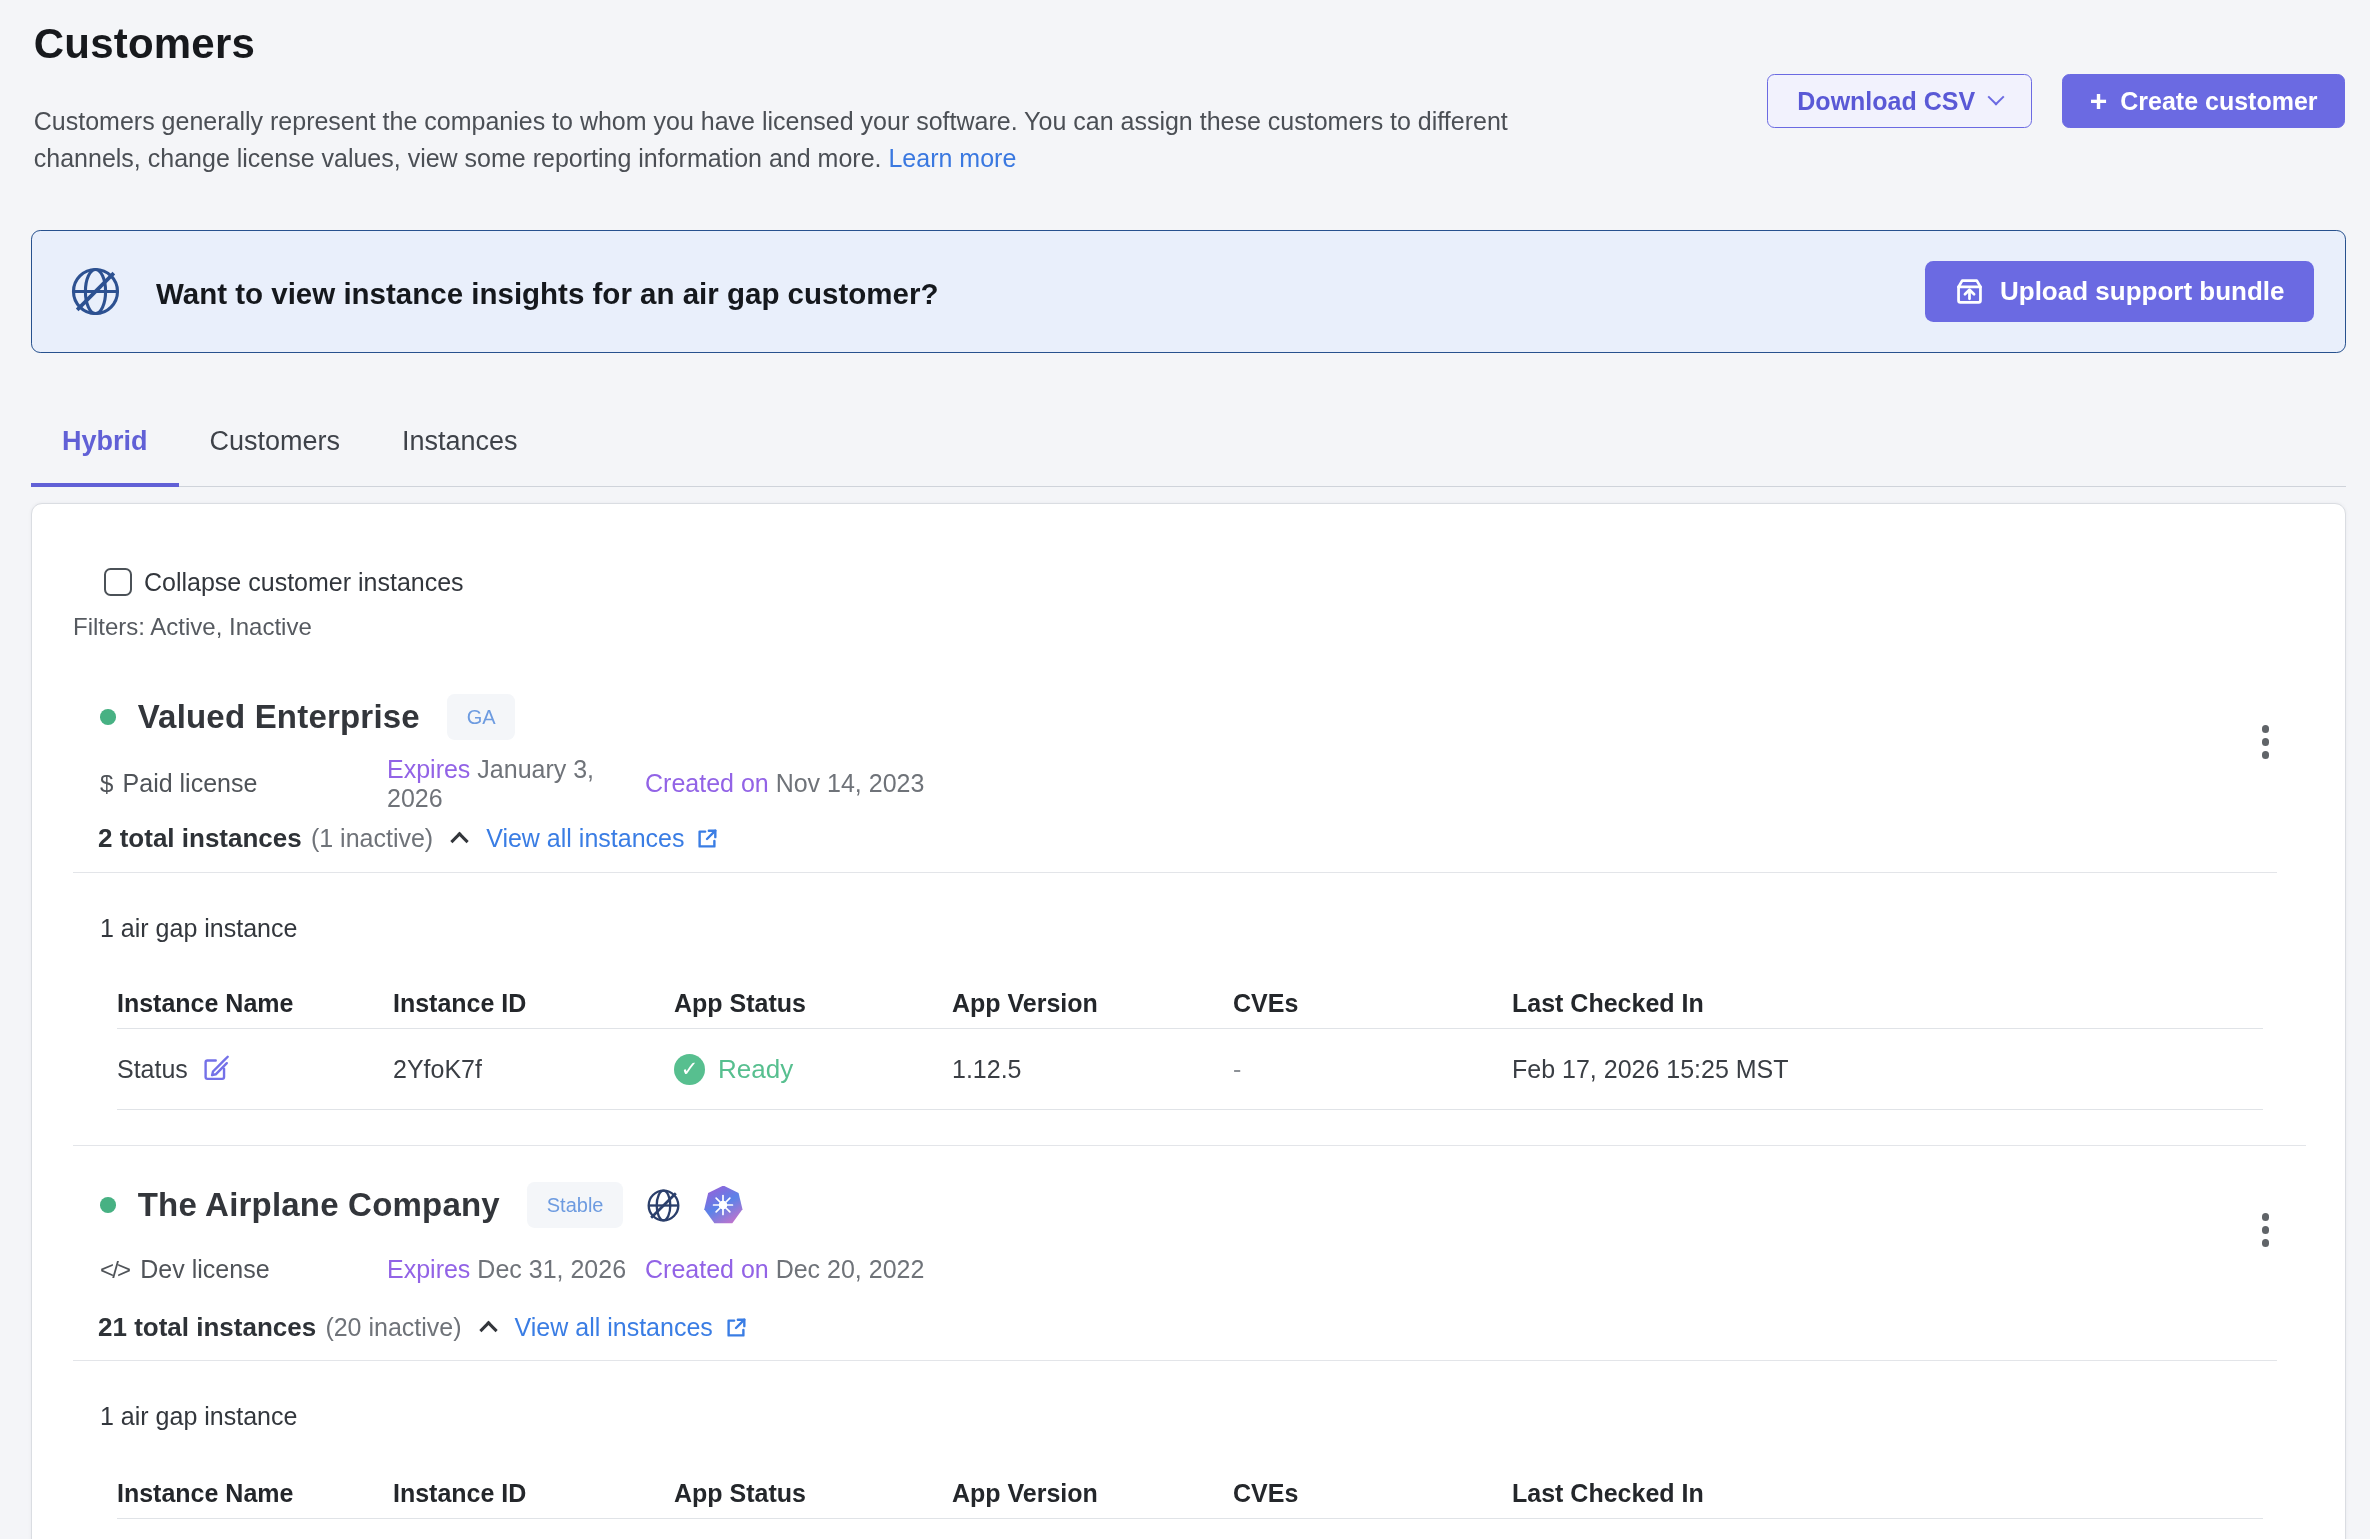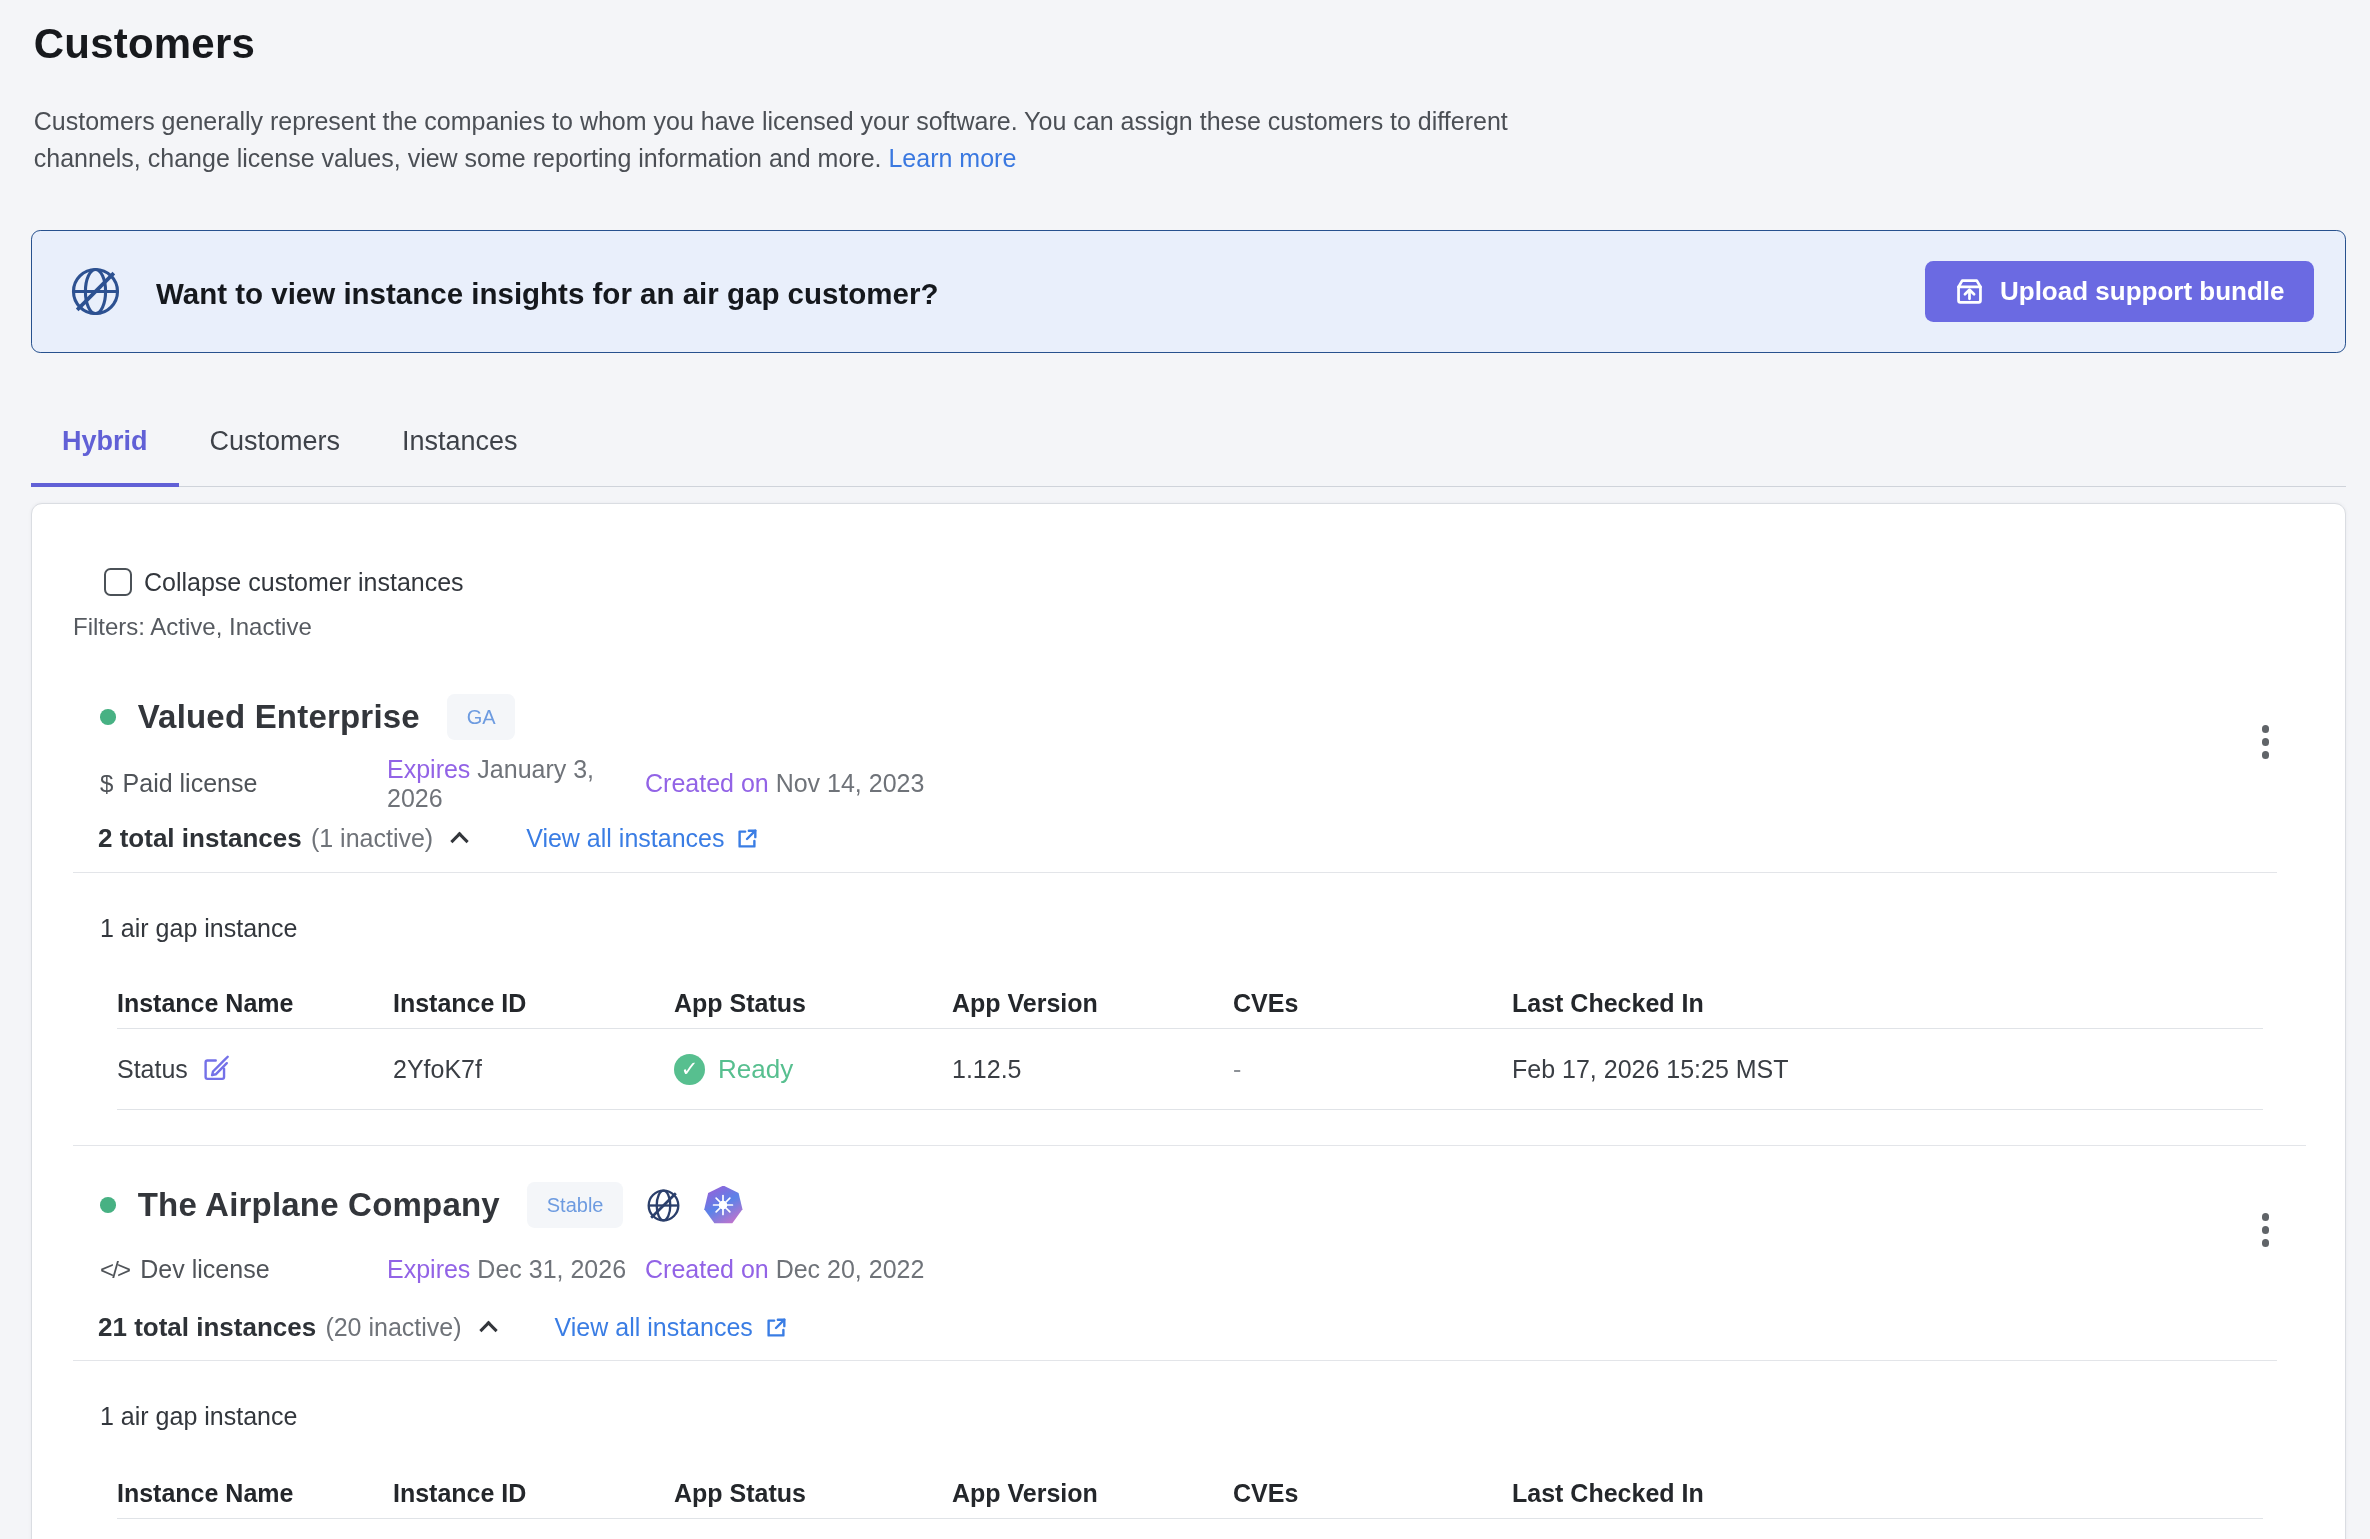--- a/index.html
+++ b/index.html
@@ -74,21 +74,21 @@
   .lic-glyph { font-size:24px; color:#4f5358; letter-spacing:-1.8px; }
   .date-group { width:258px; font-size:25px; color:#6f7379; }
   .date-label { color:#9263e6; }
   .created-group { width:auto; }
 
   .instances-row { position:absolute; left:66px; height:35px; display:flex; align-items:center; }
   .inst1 { top:317px; } .inst2 { top:806px; }
   .inst-total { font-size:26px; font-weight:700; color:#2e3237; }
   .inst-inactive { font-size:25px; color:#6f7379; margin-left:9.2px; }
   .caret-up { width:13px; height:13px; border-left:3.7px solid #33363b; border-top:3.7px solid #33363b; transform:rotate(45deg) translate(1.8px,1.8px); margin-left:20px; cursor:pointer; }
-  .view-all { margin-left:60px; display:flex; align-items:center; gap:11px; font-size:25px; color:#3a7de4; cursor:pointer; }
+  .view-all { margin-left:20px; display:flex; align-items:center; gap:11px; font-size:25px; color:#3a7de4; cursor:pointer; }
 
   .hr { position:absolute; left:41px; width:2204px; height:0; border-top:1.8px solid #e3e5e9; }
   .hr1 { top:368px; } .hr2 { top:856px; }
   .cust-divider { position:absolute; left:41px; top:641px; width:2233px; border-top:1.8px solid #e3e5e9; }
 
   .airgap-head { position:absolute; left:68px; font-size:25px; color:#33373d; }
   .air1 { top:410px; } .air2 { top:898px; }
 
   .itable { position:absolute; left:85px; width:2146px; }
   .t1 { top:475px; } .t2 { top:965px; }
@@ -109,20 +109,30 @@
 <div class="page">
 
   <h1 class="page-title">Customers</h1>
   <div class="page-desc">
     <span>Customers generally represent the companies to whom you have licensed your software. You can assign these customers to different</span>
     <br>
     <span>channels, change license values, view some reporting information and more.</span>
     <span class="learn-more">Learn more</span>
   </div>
 
+  <div class="header-actions">
+    <div class="btn btn-outline">
+      <span>Download CSV</span>
+      <span class="caret"></span>
+    </div>
+    <div class="btn btn-solid">
+      <span class="plus">+</span>
+      <span>Create customer</span>
+    </div>
+  </div>
 
   <div class="banner">
     <span class="banner-icon">
       <svg viewBox="0 0 60 60" width="55" height="55" fill="none" stroke="#2d5191" stroke-width="3.4">
         <circle cx="30" cy="30" r="24"></circle>
         <ellipse cx="30" cy="30" rx="11" ry="24"></ellipse>
         <line x1="7" y1="30" x2="53" y2="30"></line>
         <line x1="10" y1="50" x2="50" y2="10" stroke-width="4"></line>
       </svg>
     </span>

